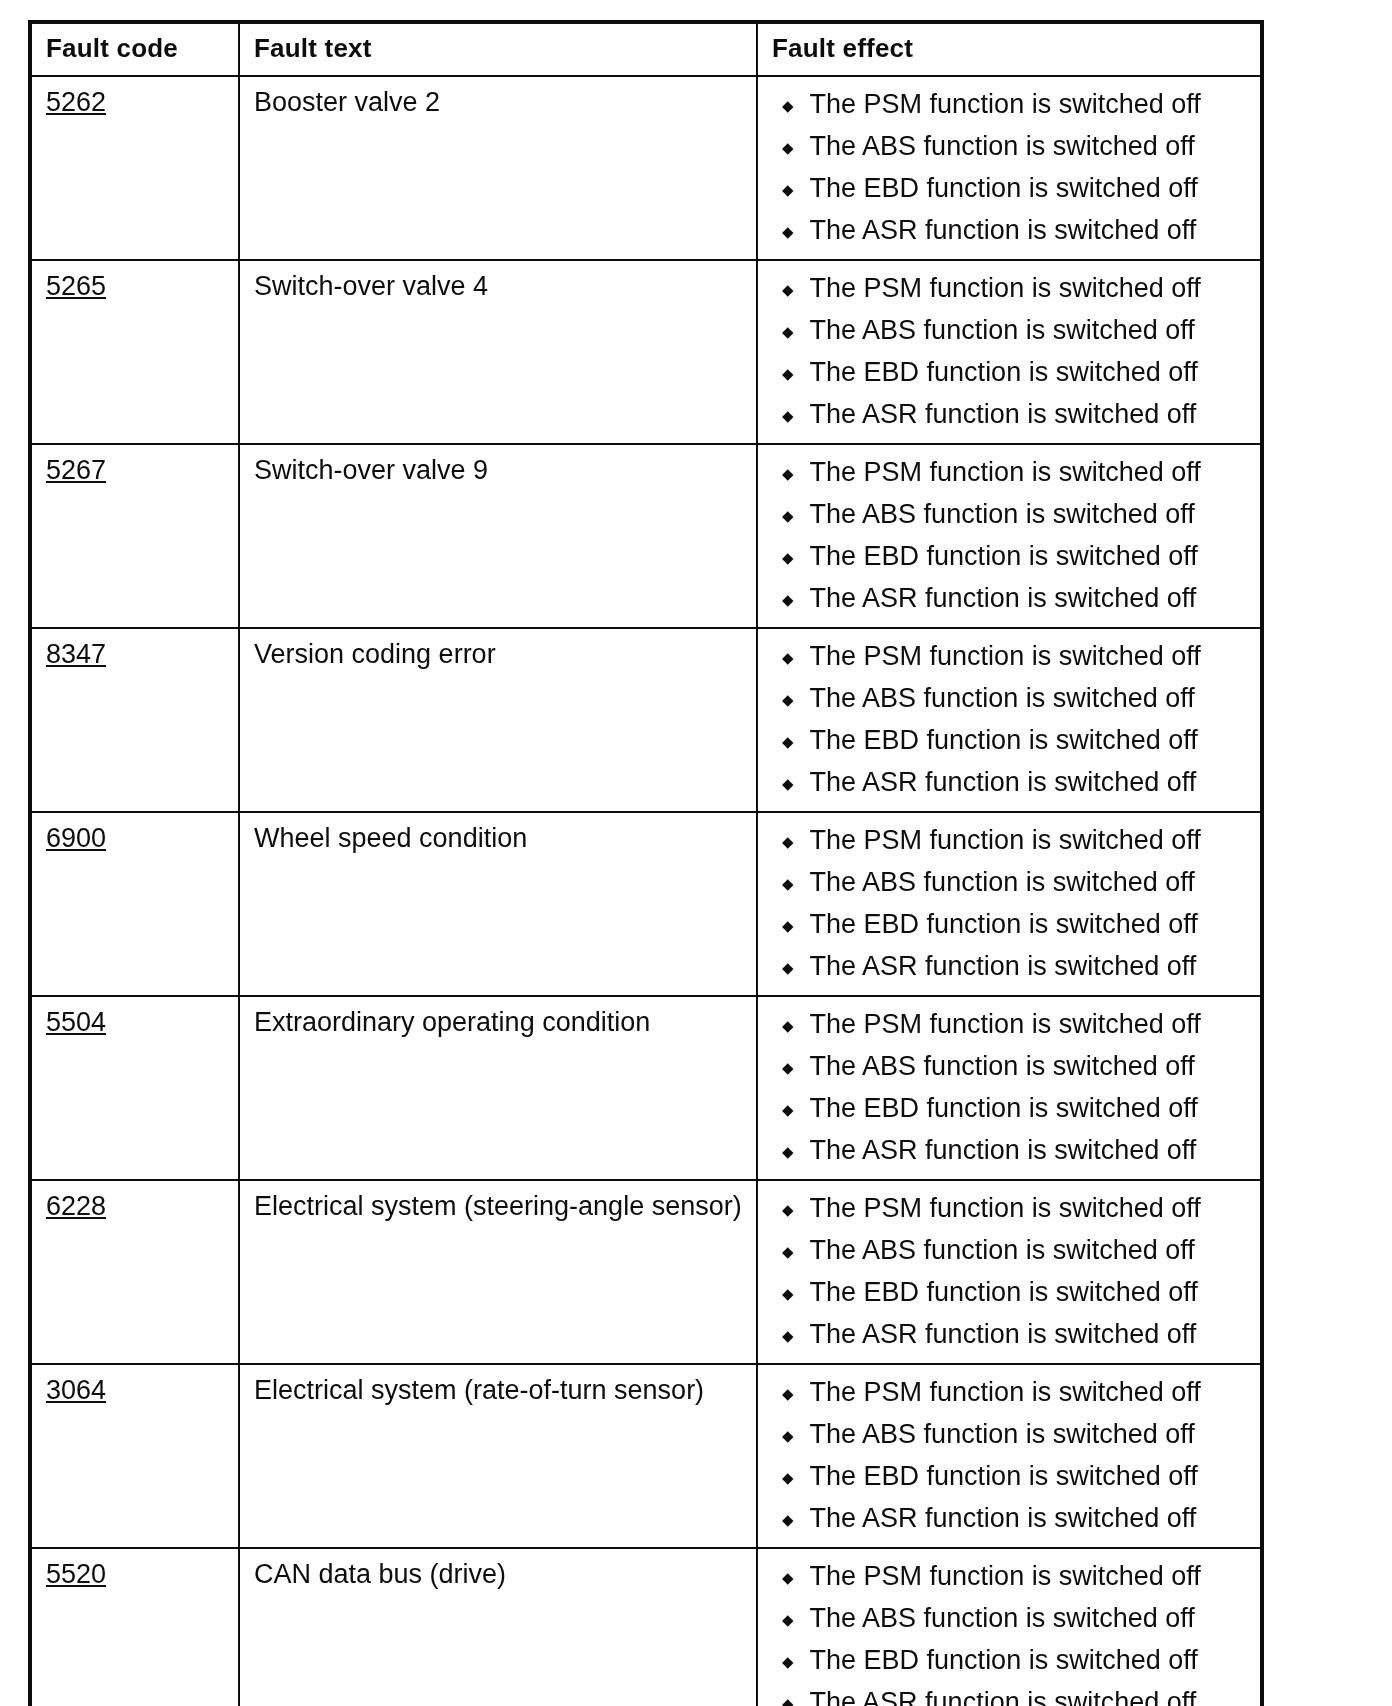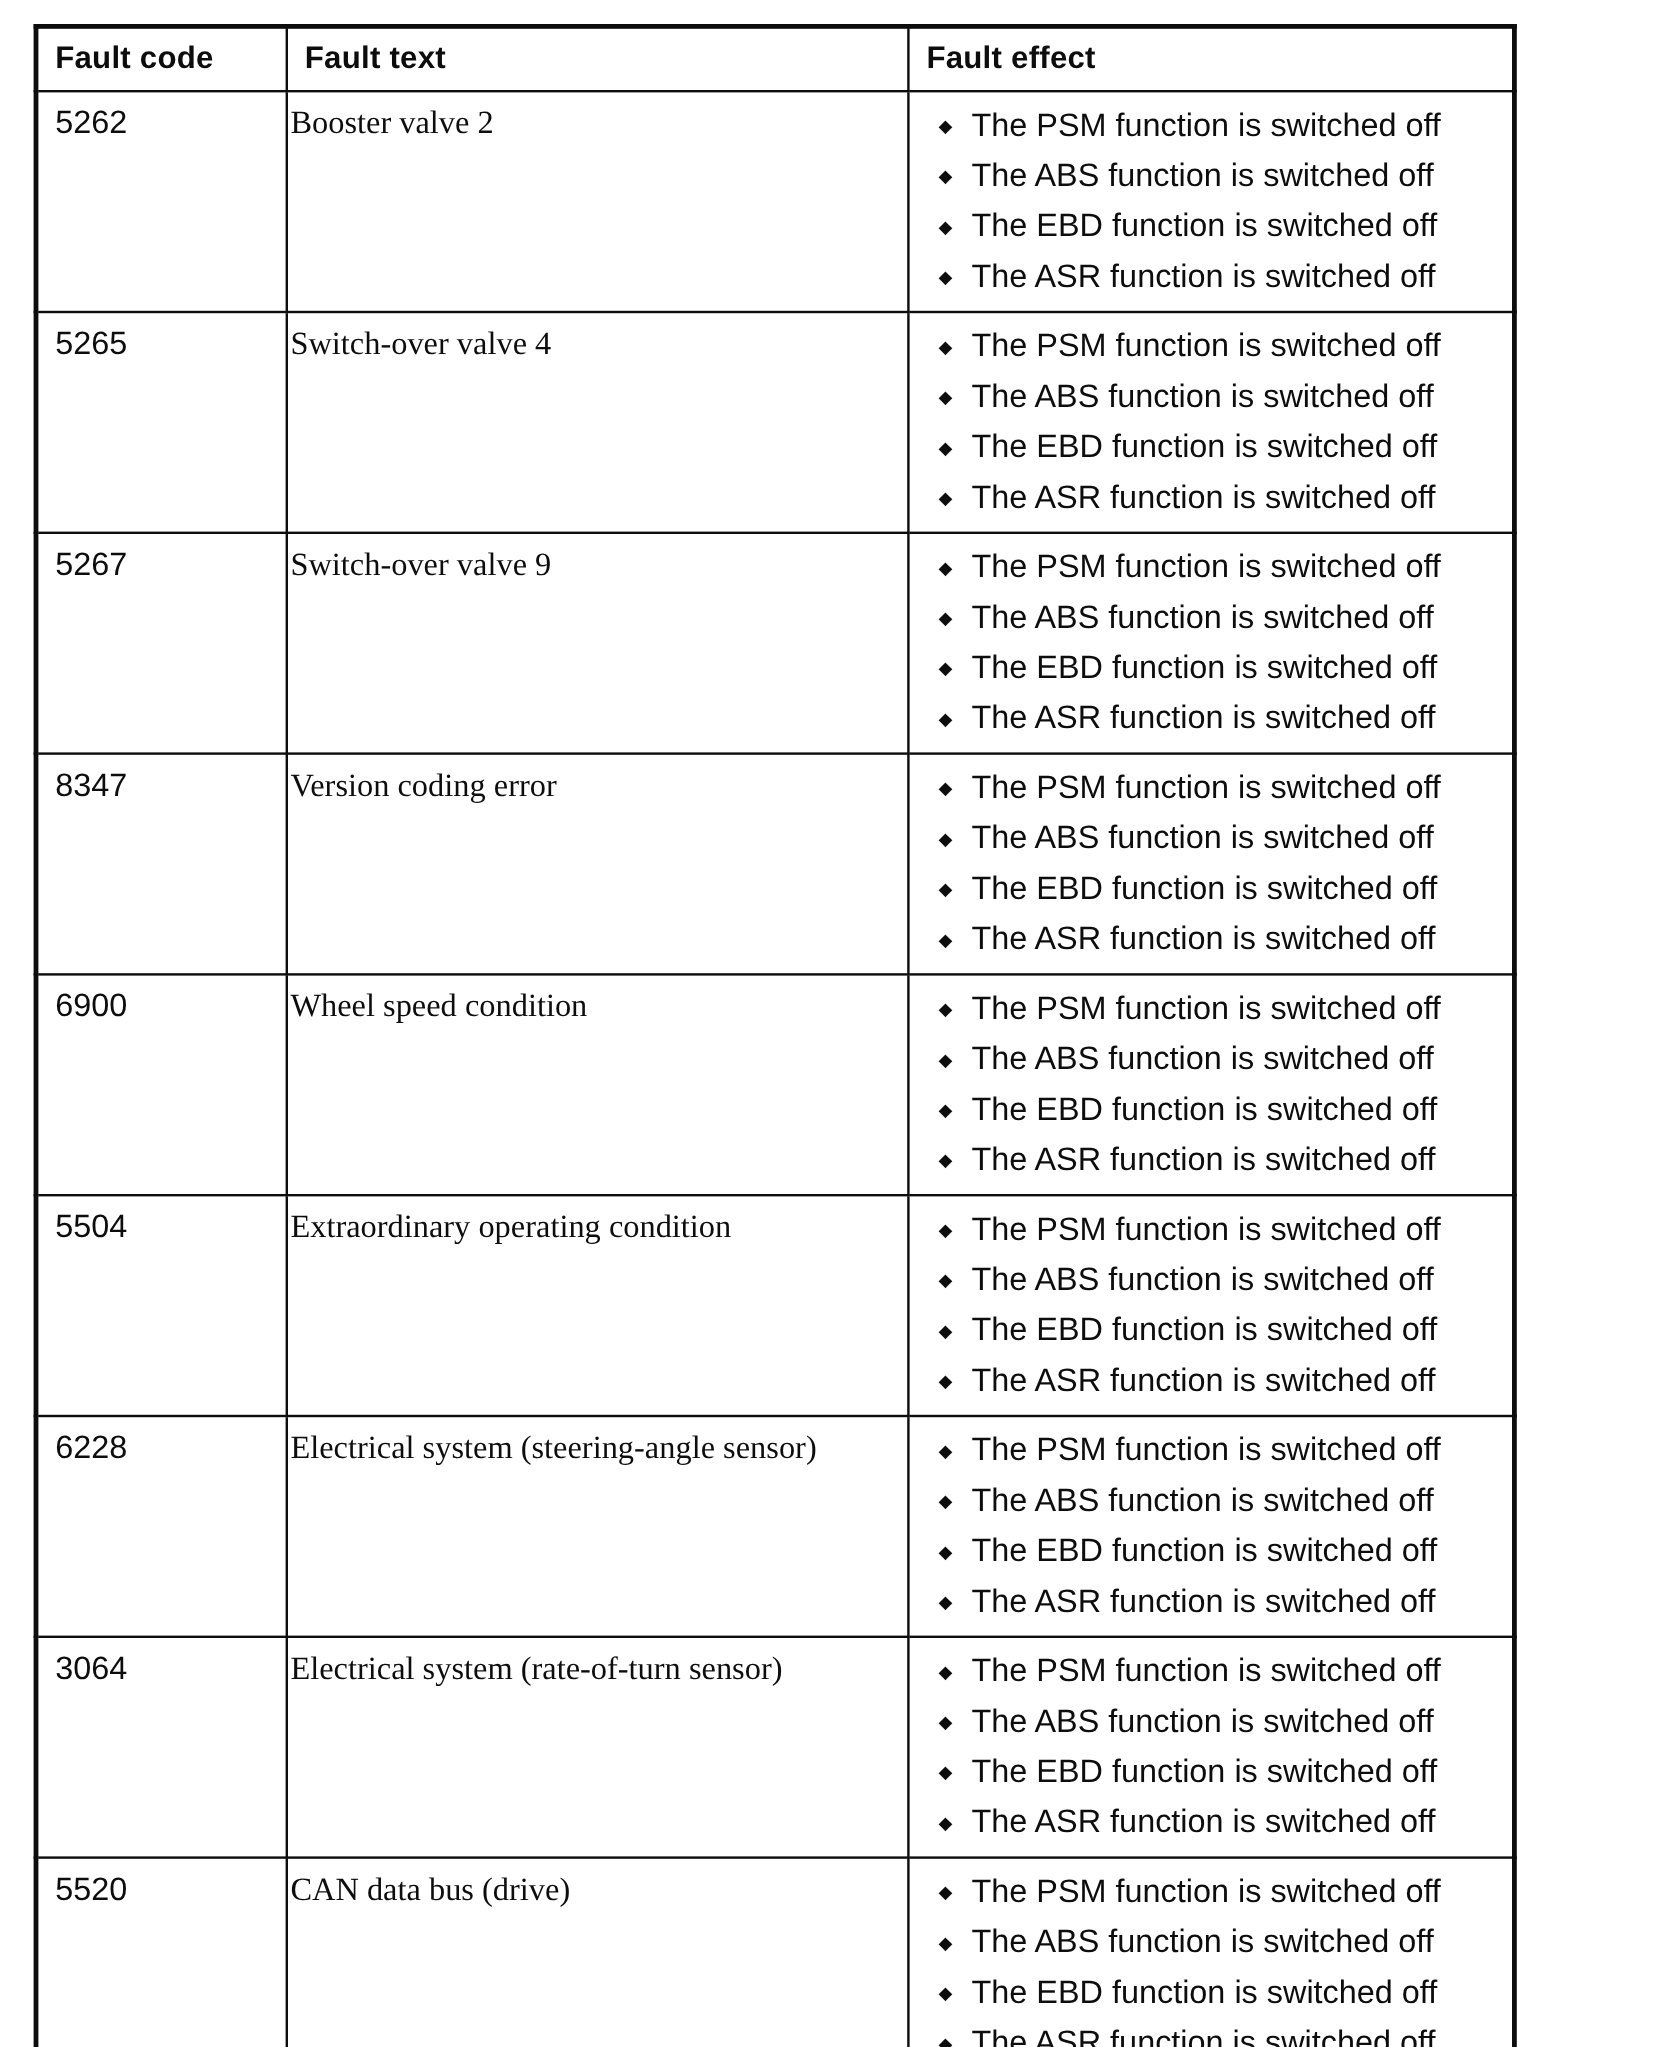--- a/index.html
+++ b/index.html
@@ -36,24 +36,24 @@
   }
   td {
     font-size: 27px;
     font-weight: 400;
   }
   col.col-code  { width: 209px; }
   col.col-text  { width: 518px; }
   col.col-effect{ width: auto;  }
   td.code-cell {
     padding: 10px 10px 10px 14px;
+    text-decoration: underline;
   }
   td.text-cell {
-    padding: 10px 10px 10px 2px;
-    font-family: Liberation Serif, serif;
+    padding: 10px 10px 10px 14px;
   }
   td.effect-cell {
     padding: 6px 10px 8px 16px;
   }
   .effect-line {
     display: flex;
     align-items: center;
     height: 42px;
   }
   .bullet {

